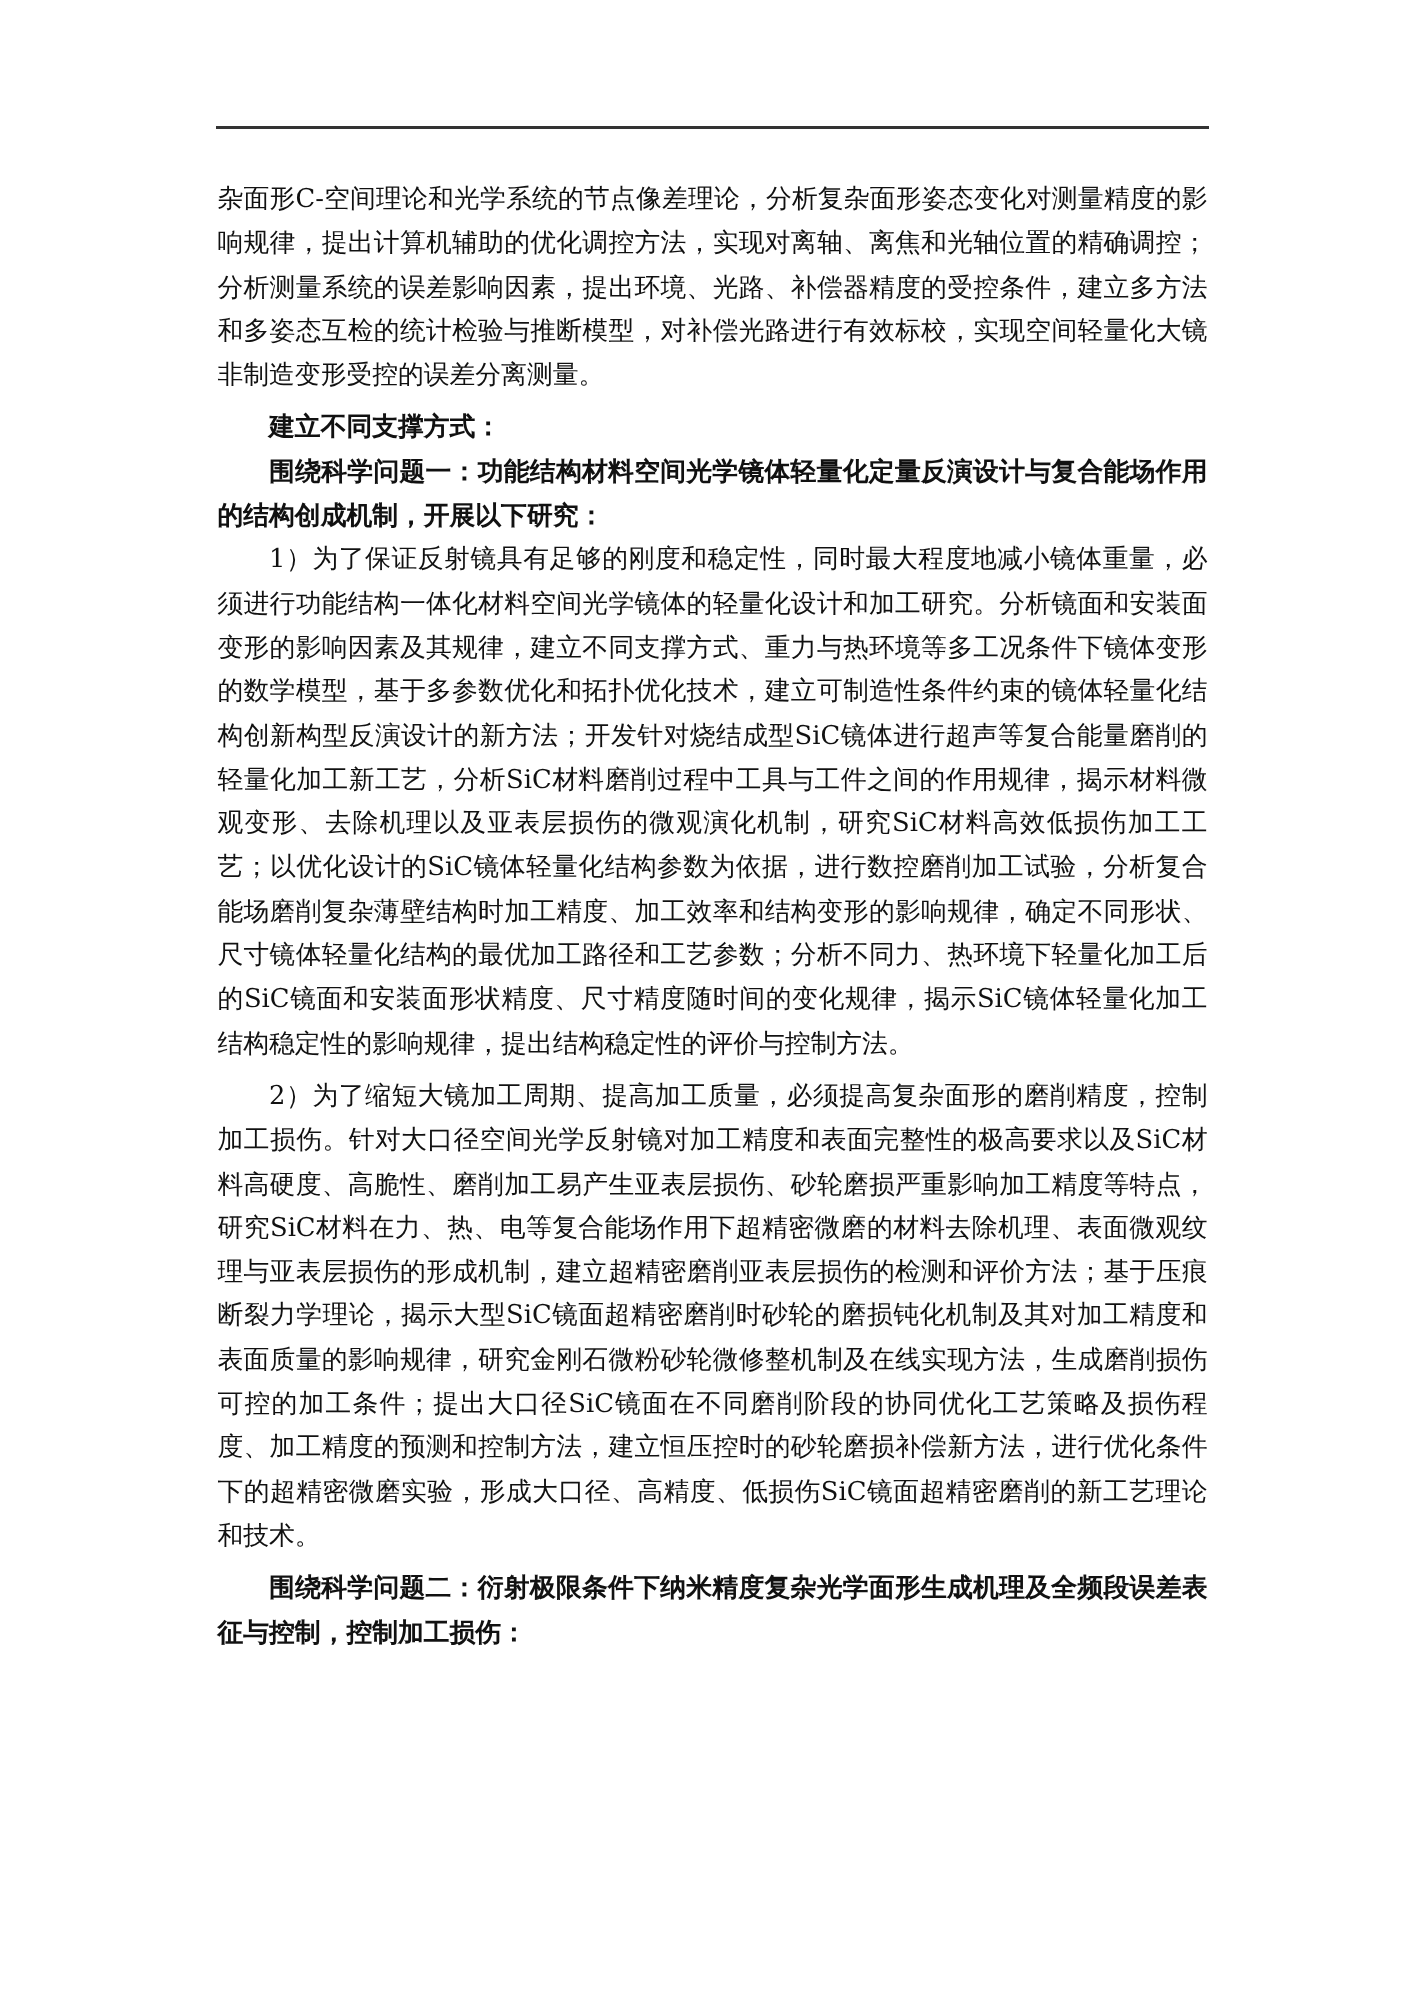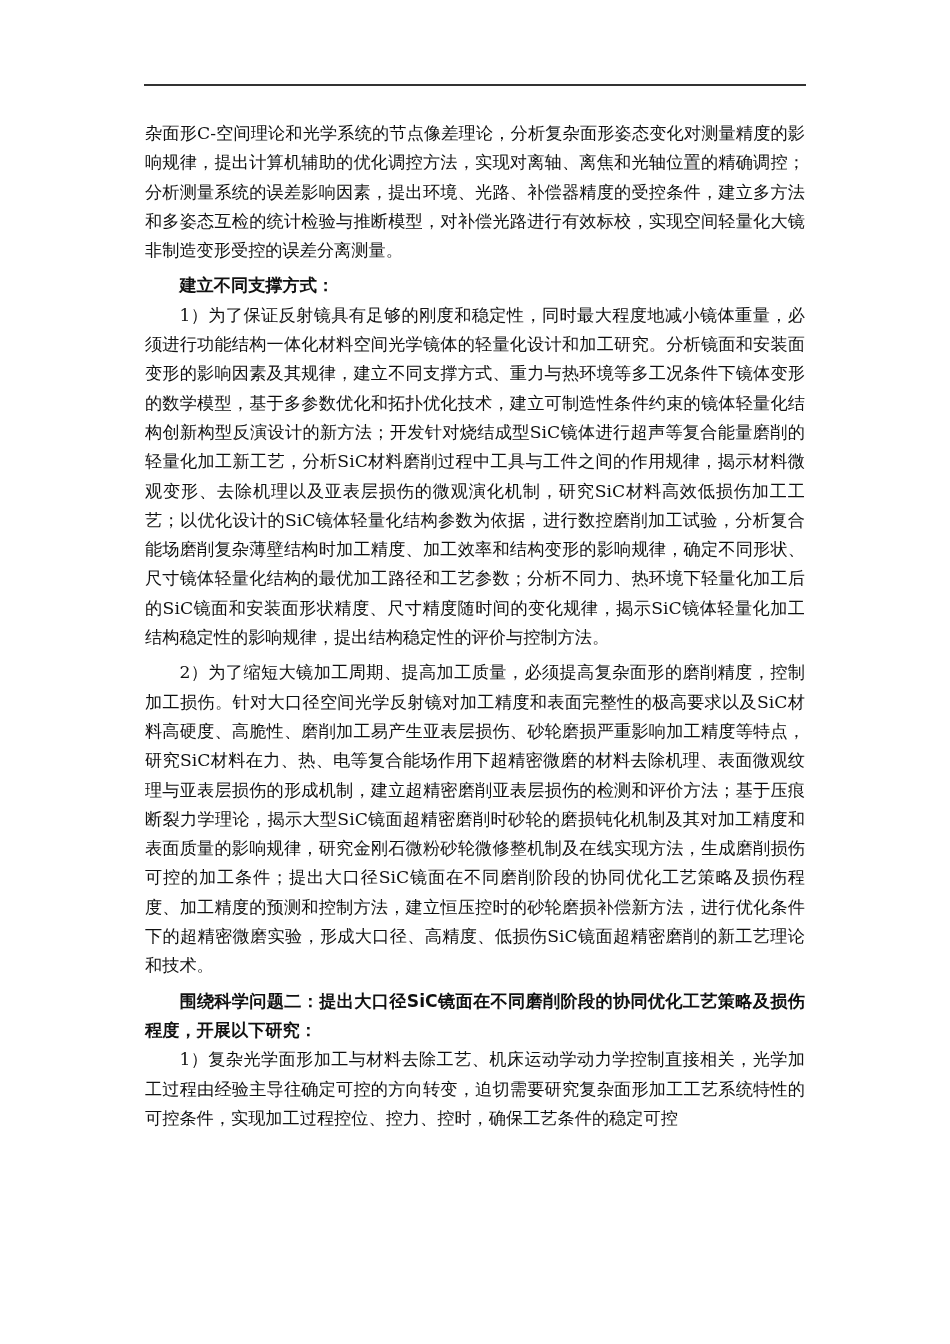--- a/index.html
+++ b/index.html
@@ -18,18 +18,18 @@
   .gap { margin-top: 6px !important; }
 </style>
 </head>
 <body>
 
 <div class="page">
   <div class="header-rule"></div>
   <div class="content">
     <p>杂面形C-空间理论和光学系统的节点像差理论，分析复杂面形姿态变化对测量精度的影响规律，提出计算机辅助的优化调控方法，实现对离轴、离焦和光轴位置的精确调控；分析测量系统的误差影响因素，提出环境、光路、补偿器精度的受控条件，建立多方法和多姿态互检的统计检验与推断模型，对补偿光路进行有效标校，实现空间轻量化大镜非制造变形受控的误差分离测量。</p>
     <p class="indent bold gap">建立不同支撑方式：</p>
+    <p class="indent bold">围绕科学问题一：功能结构材料空间光学镜体轻量化定量反演设计与复合能场作用的结构创成机制，开展以下研究：</p>
     <p class="indent">1）为了保证反射镜具有足够的刚度和稳定性，同时最大程度地减小镜体重量，必须进行功能结构一体化材料空间光学镜体的轻量化设计和加工研究。分析镜面和安装面变形的影响因素及其规律，建立不同支撑方式、重力与热环境等多工况条件下镜体变形的数学模型，基于多参数优化和拓扑优化技术，建立可制造性条件约束的镜体轻量化结构创新构型反演设计的新方法；开发针对烧结成型SiC镜体进行超声等复合能量磨削的轻量化加工新工艺，分析SiC材料磨削过程中工具与工件之间的作用规律，揭示材料微观变形、去除机理以及亚表层损伤的微观演化机制，研究SiC材料高效低损伤加工工艺；以优化设计的SiC镜体轻量化结构参数为依据，进行数控磨削加工试验，分析复合能场磨削复杂薄壁结构时加工精度、加工效率和结构变形的影响规律，确定不同形状、尺寸镜体轻量化结构的最优加工路径和工艺参数；分析不同力、热环境下轻量化加工后的SiC镜面和安装面形状精度、尺寸精度随时间的变化规律，揭示SiC镜体轻量化加工结构稳定性的影响规律，提出结构稳定性的评价与控制方法。</p>
     <p class="indent gap">2）为了缩短大镜加工周期、提高加工质量，必须提高复杂面形的磨削精度，控制加工损伤。针对大口径空间光学反射镜对加工精度和表面完整性的极高要求以及SiC材料高硬度、高脆性、磨削加工易产生亚表层损伤、砂轮磨损严重影响加工精度等特点，研究SiC材料在力、热、电等复合能场作用下超精密微磨的材料去除机理、表面微观纹理与亚表层损伤的形成机制，建立超精密磨削亚表层损伤的检测和评价方法；基于压痕断裂力学理论，揭示大型SiC镜面超精密磨削时砂轮的磨损钝化机制及其对加工精度和表面质量的影响规律，研究金刚石微粉砂轮微修整机制及在线实现方法，生成磨削损伤可控的加工条件；提出大口径SiC镜面在不同磨削阶段的协同优化工艺策略及损伤程度、加工精度的预测和控制方法，建立恒压控时的砂轮磨损补偿新方法，进行优化条件下的超精密微磨实验，形成大口径、高精度、低损伤SiC镜面超精密磨削的新工艺理论和技术。</p>
-    <p class="indent bold gap">围绕科学问题二：提出大口径SiC镜面在不同磨削阶段的协同优化工艺策略及损伤程度，开展以下研究：</p>
-    <p class="indent">1）复杂光学面形加工与材料去除工艺、机床运动学动力学控制直接相关，光学加工过程由经验主导往确定可控的方向转变，迫切需要研究复杂面形加工工艺系统特性的可控条件，实现加工过程控位、控力、控时，确保工艺条件的稳定可控</p>
+    <p class="indent bold gap">围绕科学问题二：衍射极限条件下纳米精度复杂光学面形生成机理及全频段误差表征与控制，控制加工损伤：</p>
   </div>
 </div>
 
 </body></html>

